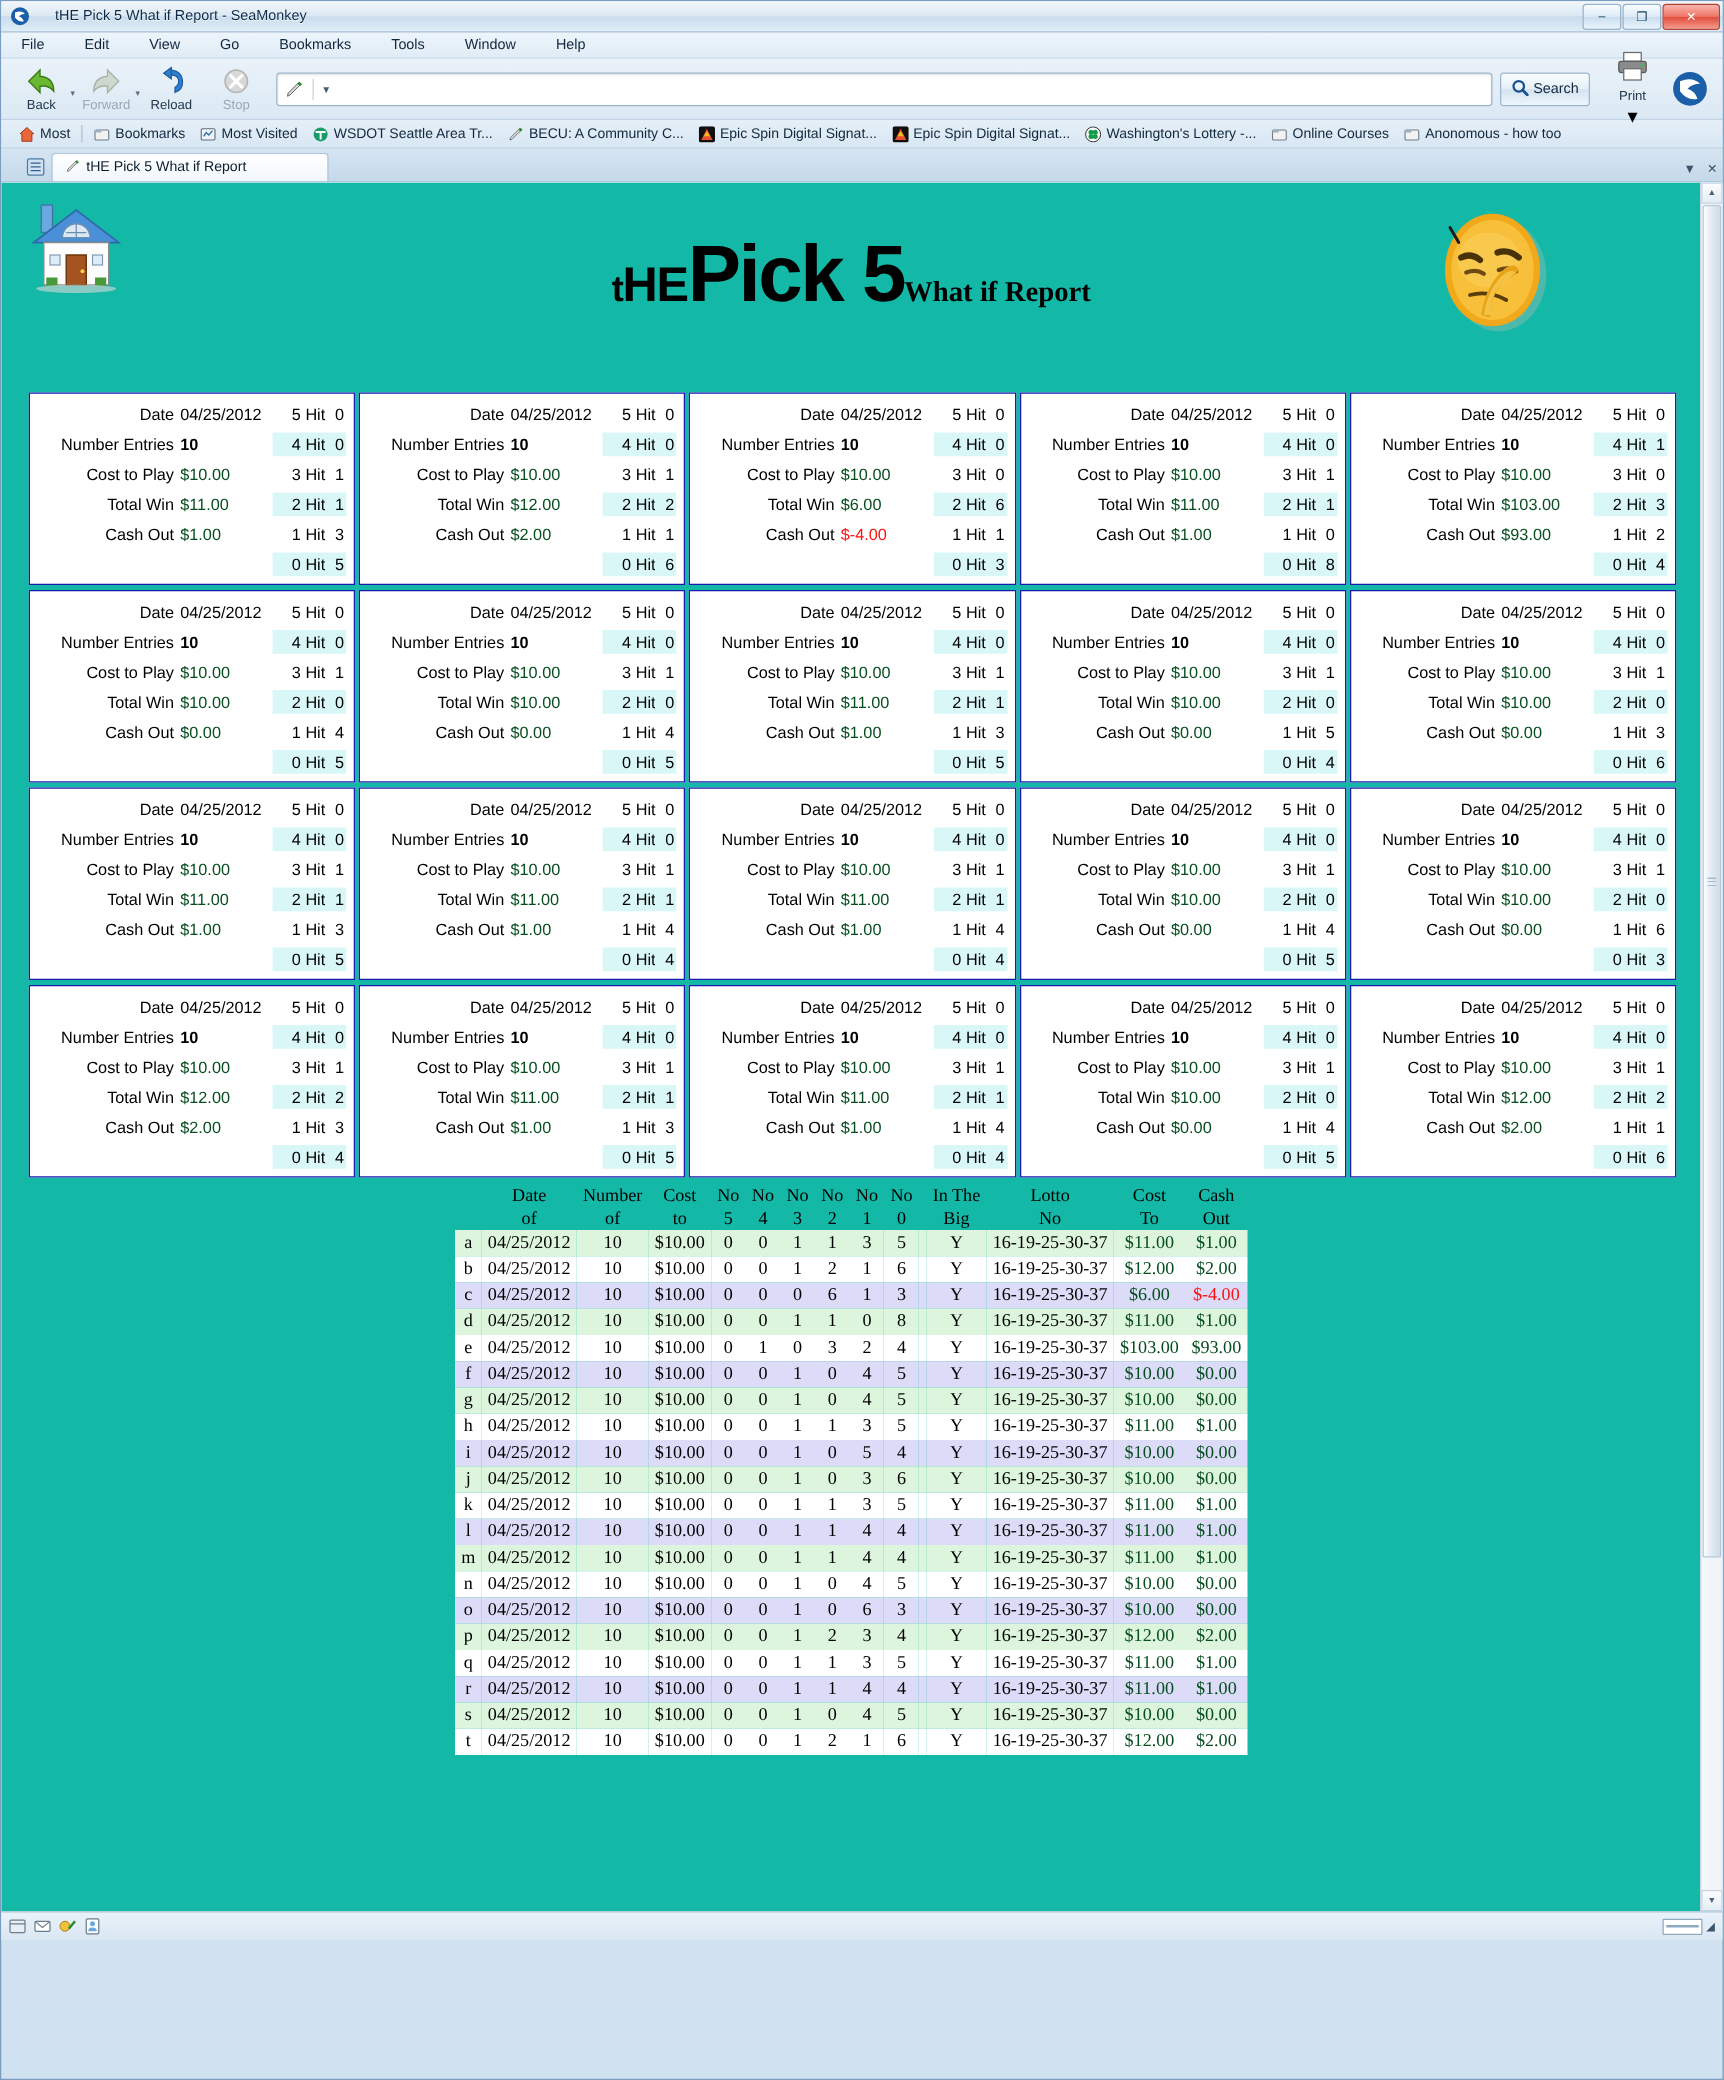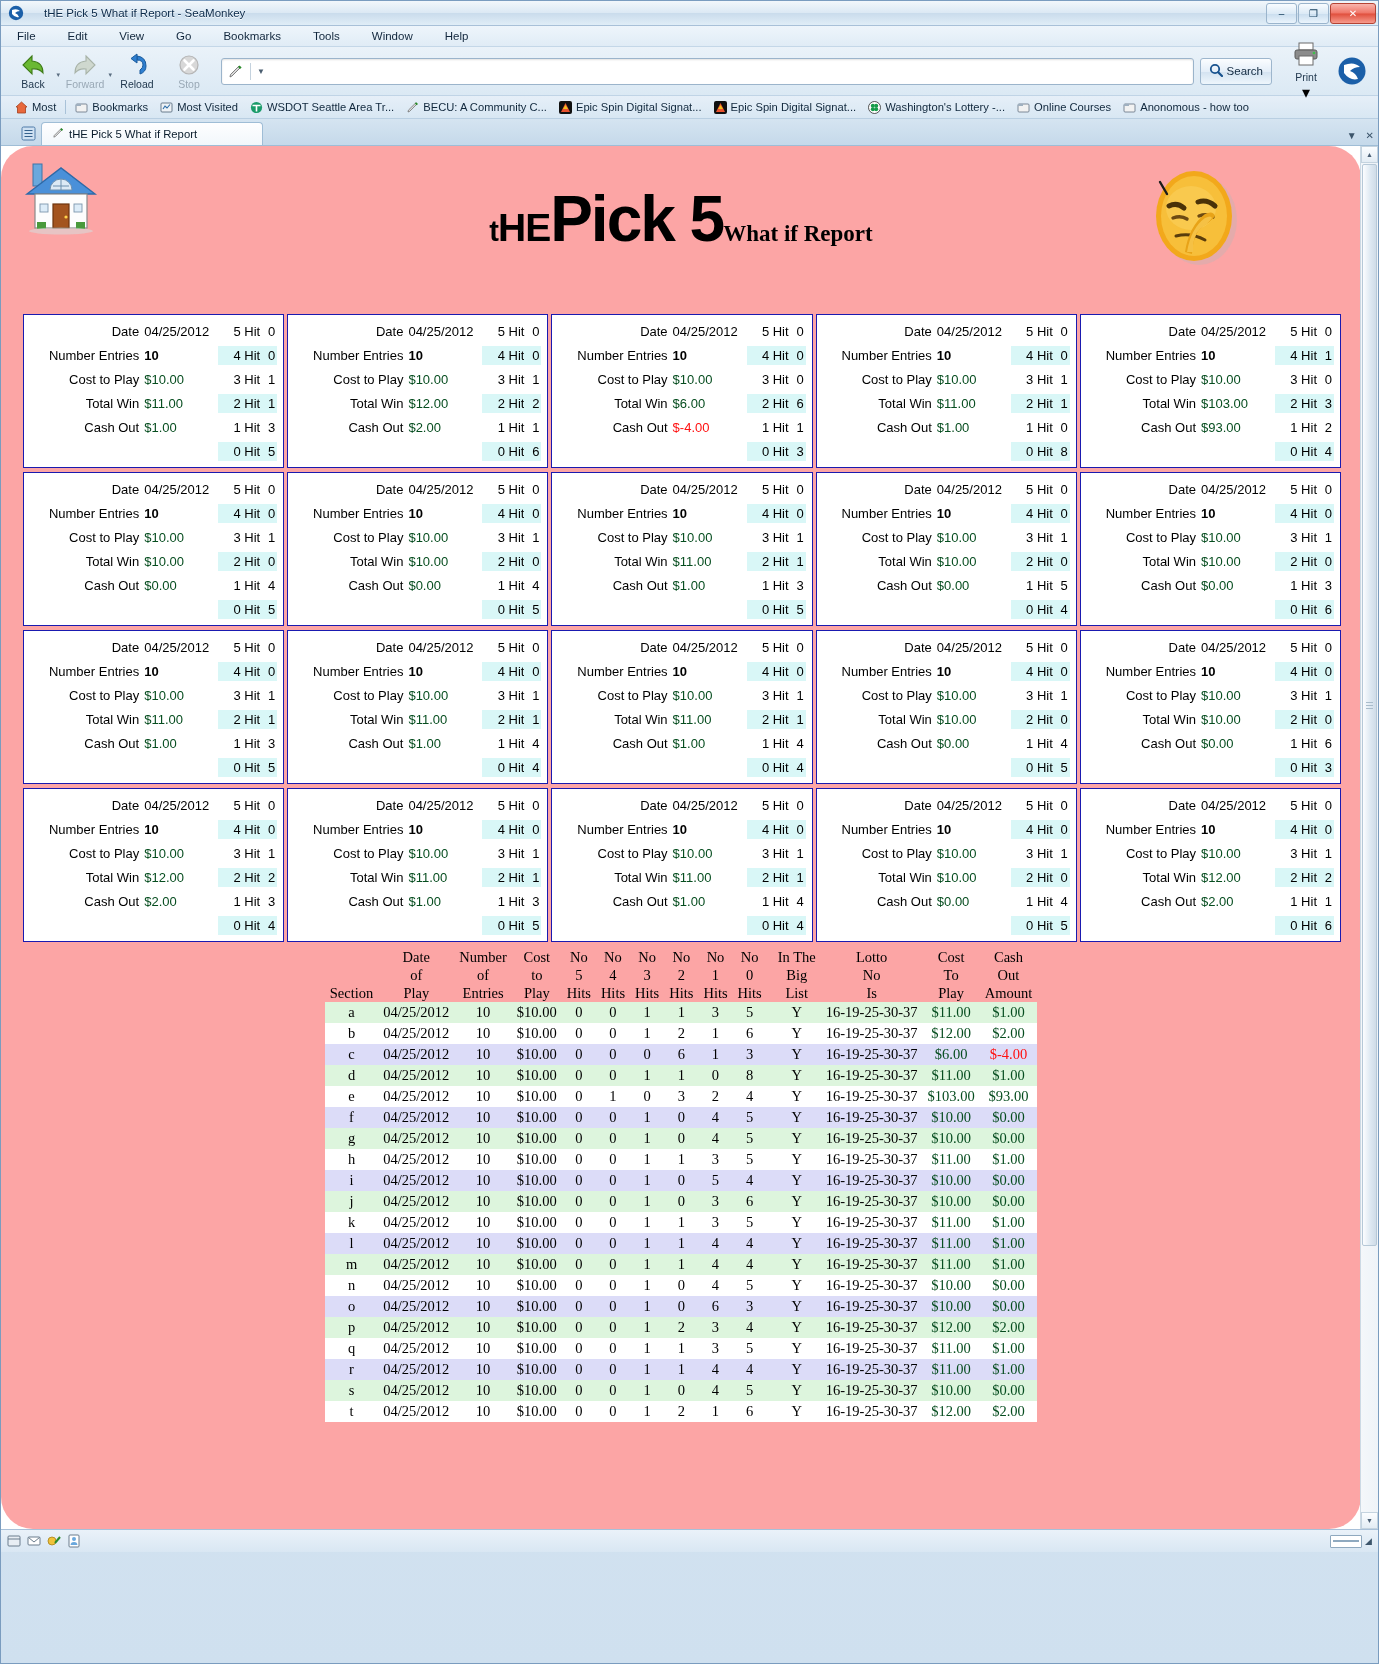--- a/index.html
+++ b/index.html
@@ -110,21 +110,21 @@
     font-size:11.3px;color:#0a1c2c;white-space:nowrap;overflow:hidden;cursor:default;
   }
   #tabstrip .tabright{position:absolute;right:4px;bottom:4px;display:flex;gap:9px;align-items:center;}
   #tabstrip .tabright span{font-size:10px;color:#3c556b;cursor:default;}
 
   
   #viewport{
     position:relative;background:#fff;height:1383px;overflow:hidden;
     border-bottom:1px solid #a8c0d8;
   }
-  #pagearea{position:absolute;left:0;top:0;right:17px;bottom:0;overflow:hidden;background:#fca5a5;border-radius:32px;}
+  #pagearea{position:absolute;left:0;top:0;right:17px;bottom:0;overflow:hidden;background:#14b8a6;}
 
   
   #vscroll{
     position:absolute;right:0;top:0;width:17px;bottom:0;
     background:linear-gradient(90deg,#f4f7fa 0%,#eef3f8 100%);
     border-left:1px solid #ccd9e4;
   }
   #vscroll .sbtn{
     height:17px;background:linear-gradient(180deg,#fbfdff,#e3ecf4);
     border:1px solid #c4d3df;box-sizing:border-box;display:flex;align-items:center;justify-content:center;
@@ -1282,37 +1282,20 @@
               <th>4</th>
               <th>3</th>
               <th>2</th>
               <th>1</th>
               <th>0</th>
               <th class="gap"></th>
               <th>Big</th>
               <th>No</th>
               <th>To</th>
               <th>Out</th>
-            </tr>
-            <tr>
-              <th>Section</th>
-              <th>Play</th>
-              <th>Entries</th>
-              <th>Play</th>
-              <th>Hits</th>
-              <th>Hits</th>
-              <th>Hits</th>
-              <th>Hits</th>
-              <th>Hits</th>
-              <th>Hits</th>
-              <th class="gap"></th>
-              <th>List</th>
-              <th>Is</th>
-              <th>Play</th>
-              <th>Amount</th>
             </tr>
           </thead>
         <tbody>
             <tr class="gr">
               <td>a</td>
               <td>04/25/2012</td>
               <td>10</td>
               <td>$10.00</td>
               <td>0</td>
               <td>0</td>

